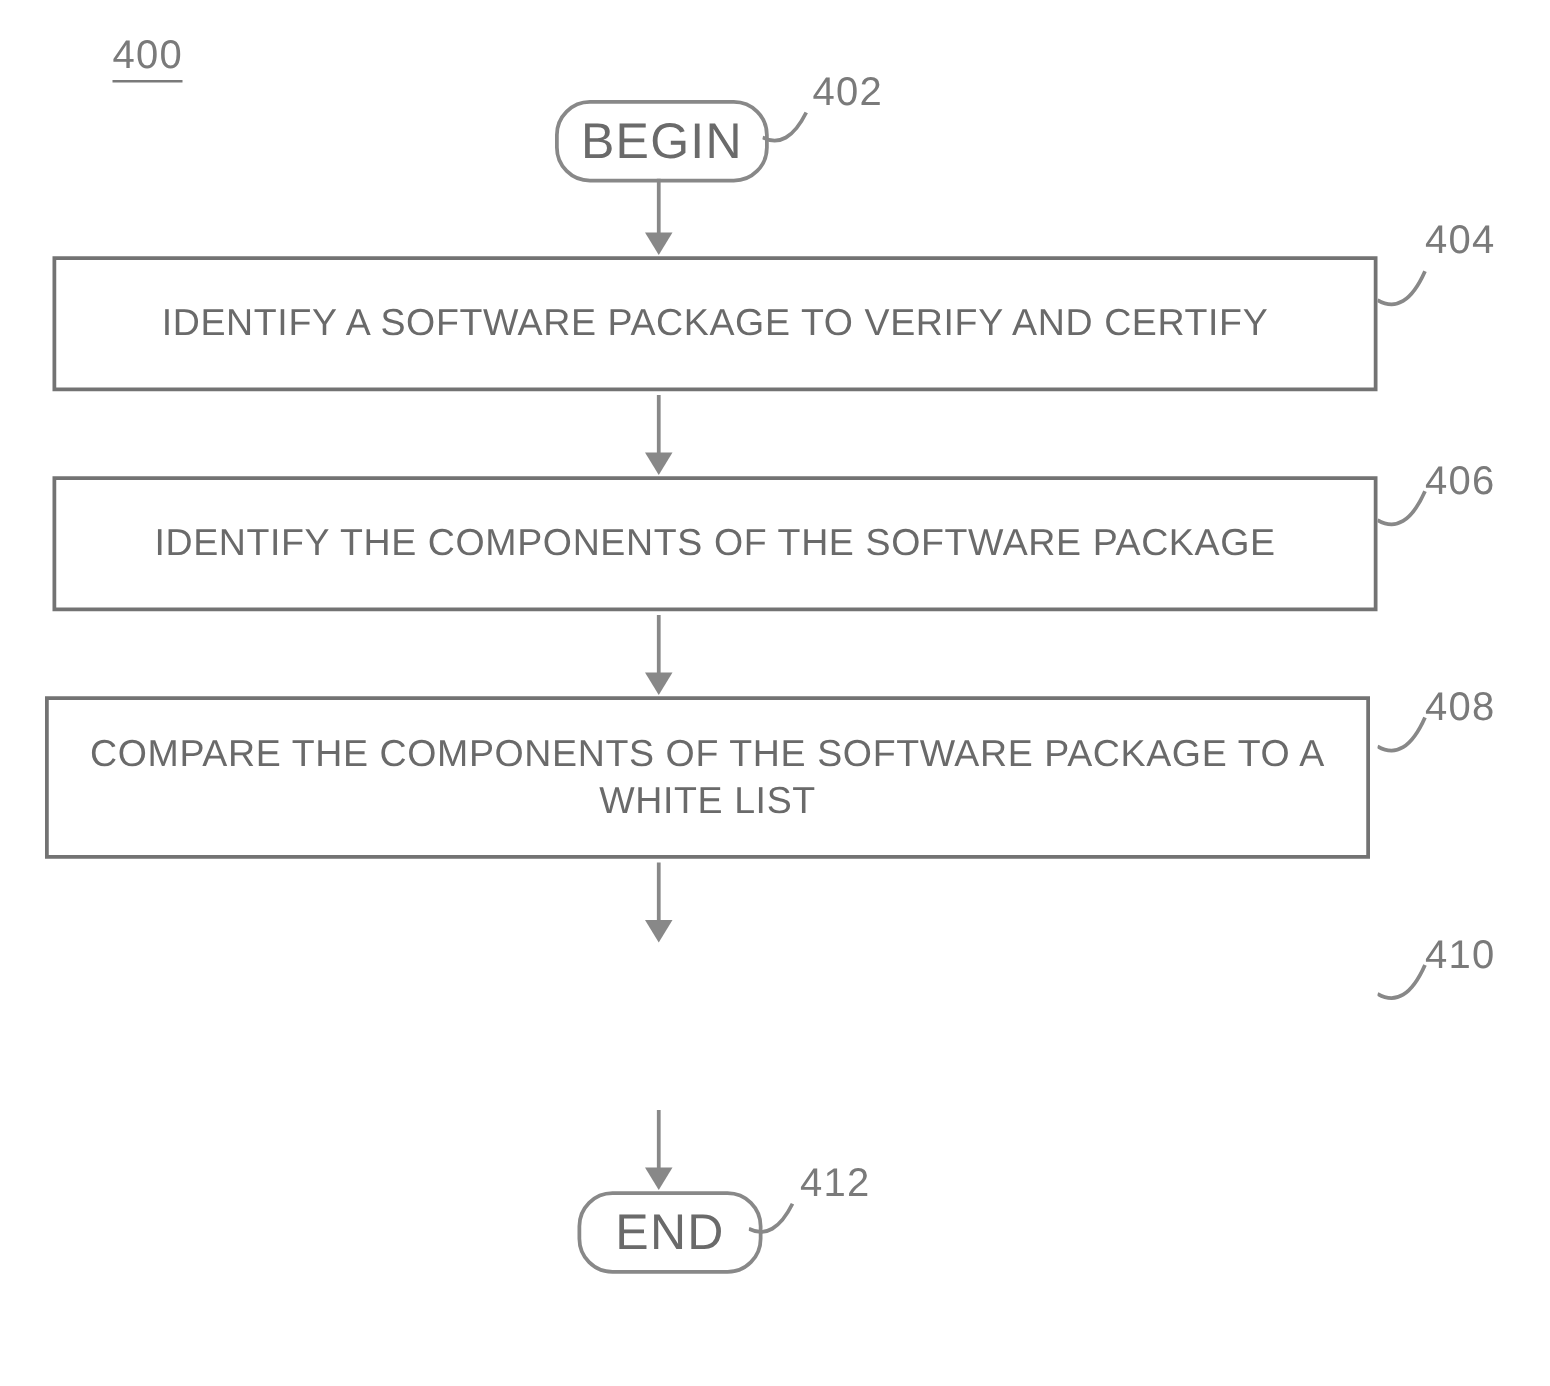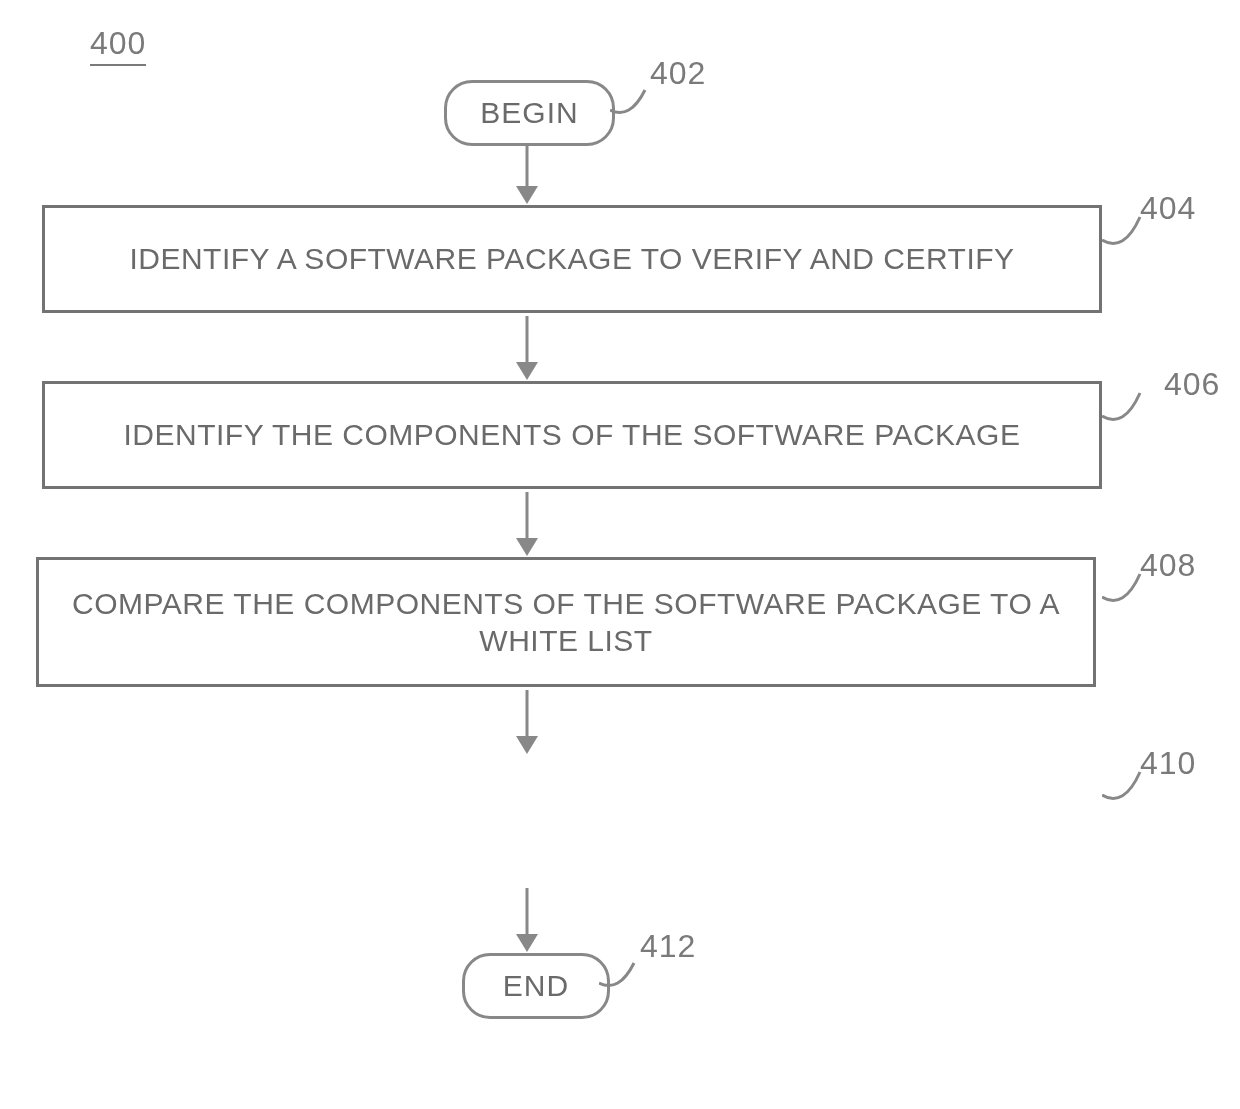--- a/index.html
+++ b/index.html
@@ -32,21 +32,21 @@
   .connector {
     position: absolute;
   }
   .terminal {
     position: absolute;
     border: 3px solid #888;
     border-radius: 28px;
     display: flex;
     align-items: center;
     justify-content: center;
-    font-size: 30px;
+    font-size: 40px;
     letter-spacing: 1px;
     color: #6a6a6a;
     background: #fff;
     text-align: right;
   }
   .process {
     position: absolute;
     border: 3px solid #737373;
     display: flex;
     align-items: center;
@@ -92,30 +92,30 @@
   </svg>
   <div class="ref-num" style="left:650px; top:55px;">402</div>
 
   <div class="arrow-line" style="left:527px; top:143px; height:45px;"></div>
   <div class="arrow-head" style="left:527px; top:186px;"></div>
 
   <div class="process" style="left:42px; top:205px; width:1060px; height:108px;">IDENTIFY A SOFTWARE PACKAGE TO VERIFY AND CERTIFY</div>
   <svg class="connector" style="left:1102px; top:205px;" width="55" height="50">
     <path d="M0 35 Q 22 48 38 12" stroke="#888" stroke-width="3" fill="none"></path>
   </svg>
-  <div class="ref-num" style="left:1140px; top:190px;">404</div>
+  <div class="ref-num" style="left:1140px; top:173px;">404</div>
 
   <div class="arrow-line" style="left:527px; top:316px; height:48px;"></div>
   <div class="arrow-head" style="left:527px; top:362px;"></div>
 
   <div class="process" style="left:42px; top:381px; width:1060px; height:108px;">IDENTIFY THE COMPONENTS OF THE SOFTWARE PACKAGE</div>
   <svg class="connector" style="left:1102px; top:381px;" width="55" height="50">
     <path d="M0 35 Q 22 48 38 12" stroke="#888" stroke-width="3" fill="none"></path>
   </svg>
-  <div class="ref-num" style="left:1140px; top:366px;margin-left:24px;">406</div>
+  <div class="ref-num" style="left:1140px; top:366px;">406</div>
 
   <div class="arrow-line" style="left:527px; top:492px; height:48px;"></div>
   <div class="arrow-head" style="left:527px; top:538px;"></div>
 
   <div class="process" style="left:36px; top:557px; width:1060px; height:130px;">COMPARE THE COMPONENTS OF THE SOFTWARE PACKAGE TO A WHITE LIST</div>
   <svg class="connector" style="left:1102px; top:562px;" width="55" height="50">
     <path d="M0 35 Q 22 48 38 12" stroke="#888" stroke-width="3" fill="none"></path>
   </svg>
   <div class="ref-num" style="left:1140px; top:547px;">408</div>
 

